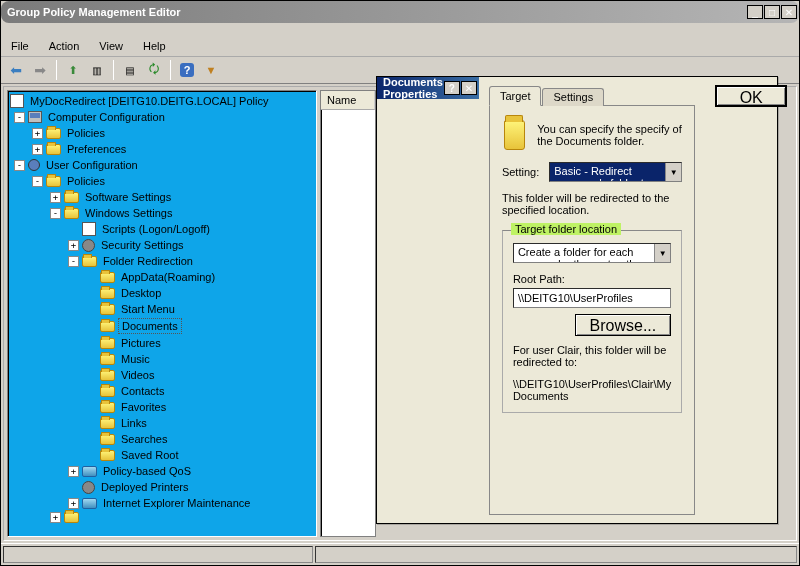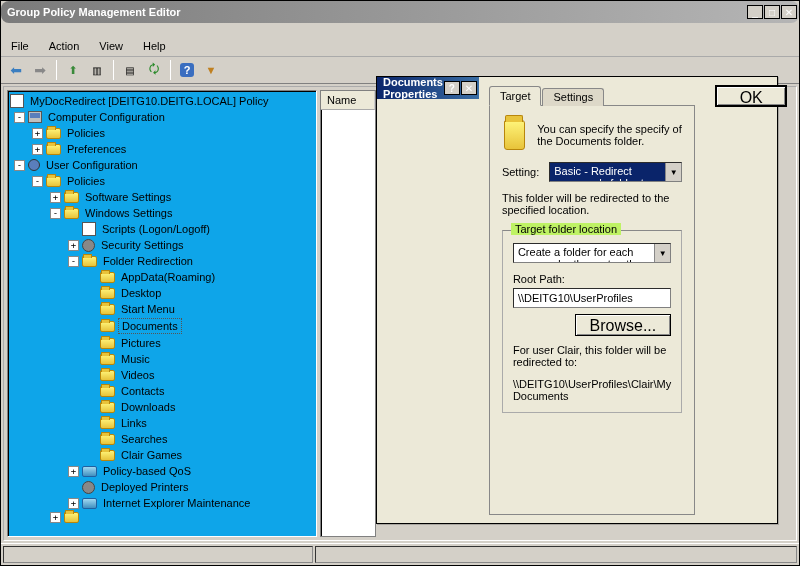--- a/index.html
+++ b/index.html
@@ -511,39 +511,39 @@
       <div class="tree-node">
           <span class="tree-indent" style="width:76px"></span>
           <span class="tree-spacer"></span>
           <span class="tree-icon folder-icon"></span>
           <span class="tree-label">Contacts</span>
         </div>
       <div class="tree-node">
           <span class="tree-indent" style="width:76px"></span>
           <span class="tree-spacer"></span>
           <span class="tree-icon folder-icon"></span>
-          <span class="tree-label">Downloads</span>
+          <span class="tree-label">Favorites</span>
         </div>
       <div class="tree-node">
           <span class="tree-indent" style="width:76px"></span>
           <span class="tree-spacer"></span>
           <span class="tree-icon folder-icon"></span>
           <span class="tree-label">Links</span>
         </div>
       <div class="tree-node">
           <span class="tree-indent" style="width:76px"></span>
           <span class="tree-spacer"></span>
           <span class="tree-icon folder-icon"></span>
           <span class="tree-label">Searches</span>
         </div>
       <div class="tree-node">
           <span class="tree-indent" style="width:76px"></span>
           <span class="tree-spacer"></span>
           <span class="tree-icon folder-icon"></span>
-          <span class="tree-label">Clair Games</span>
+          <span class="tree-label">Saved Root</span>
         </div>
 
       <div class="tree-node">
           <span class="tree-indent" style="width:58px"></span>
           <span class="tree-toggle">+</span>
           <span class="tree-icon folder-special"></span>
           <span class="tree-label">Policy-based QoS</span>
         </div>
       <div class="tree-node">
           <span class="tree-indent" style="width:58px"></span>

